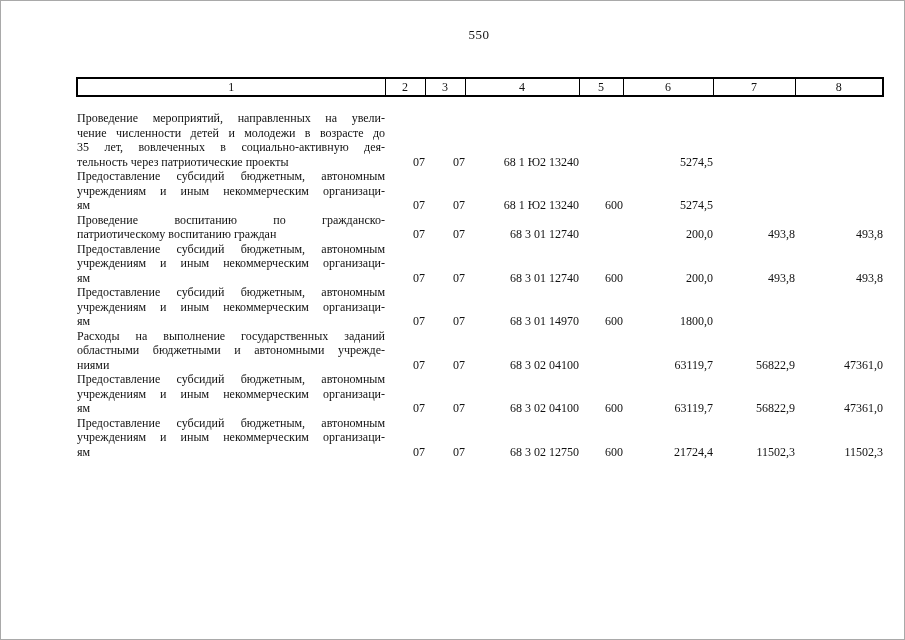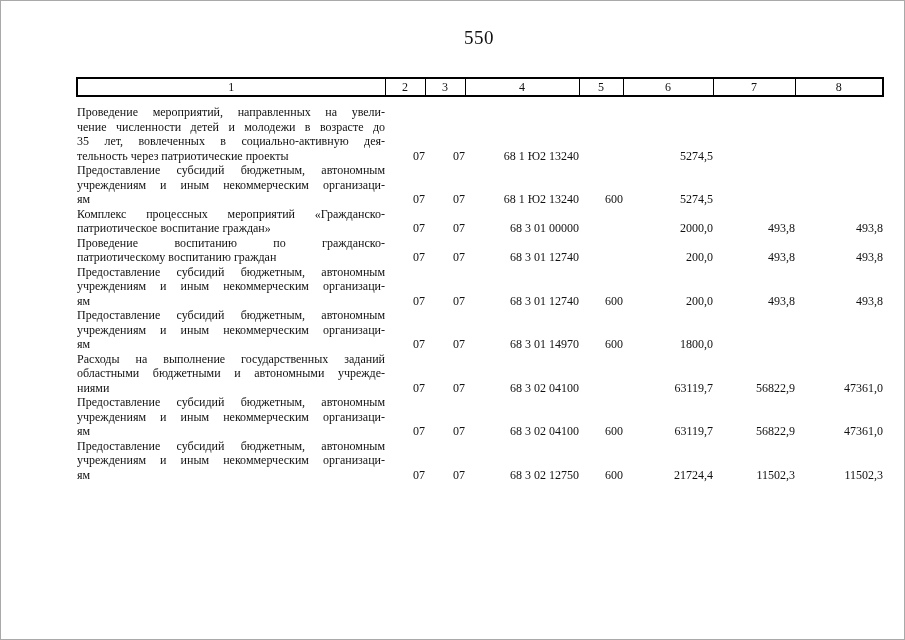--- a/index.html
+++ b/index.html
@@ -9,21 +9,21 @@
     box-shadow: inset 0 0 0 1px #a9a9a9;
     position: relative;
     font-family: "Liberation Serif", serif;
     color: #111111;
     overflow: hidden;
   }
   .page-number {
     position: absolute;
     top: 27px; left: 76px; width: 806px;
     text-align: center;
-    font-size: 19px;
+    font-size: 13px;
     letter-spacing: 0.5px;
   }
   table.budget-table {
     position: absolute;
     top: 77px; left: 76px;
     width: 806px;
     border-collapse: collapse;
     table-layout: fixed;
     font-size: 12px;
     line-height: 14.5px;
@@ -36,21 +36,21 @@
     padding: 0;
     text-align: center;
     vertical-align: middle;
   }
   table.budget-table thead tr { border: 2px solid #000; }
   table.budget-table thead th { border-top: 2px solid #000; border-bottom: 2px solid #000; }
   table.budget-table tbody td {
     padding: 0;
     vertical-align: bottom;
   }
-  tbody tr:first-child td { padding-top: 8px; font-family: Liberation Serif, serif; }
+  tbody tr:first-child td { padding-top: 14px; font-family: Liberation Serif, serif; }
   td.c-name { padding: 0 6px 0 4px; }
   td.c-name .jline { text-align: justify; text-align-last: justify; }
   td.c-name .lline { text-align: left; }
   td.c-center { text-align: right; }
   td.c-r6 { text-align: right; padding-right: 8px; }
   td.c-r7 { text-align: right; padding-right: 5px; }
   td.c-r8 { text-align: right; padding-right: 11px; }
 </style>
 </head>
 <body>
@@ -102,33 +102,20 @@
           <div class="jline">учреждениям и иным некоммерческим организаци-</div>
           <div class="lline">ям</div>
         </td>
     <td class="c-center">07</td>
     <td class="c-center">07</td>
     <td class="c-center">68 1 Ю2 13240</td>
     <td class="c-center">600</td>
     <td class="c-r6">5274,5</td>
     <td class="c-r7"></td>
     <td class="c-r8"></td>
-  </tr>
-      <tr>
-    <td class="c-name">
-          <div class="jline">Комплекс процессных мероприятий «Гражданско-</div>
-          <div class="lline">патриотическое воспитание граждан»</div>
-        </td>
-    <td class="c-center">07</td>
-    <td class="c-center">07</td>
-    <td class="c-center">68 3 01 00000</td>
-    <td class="c-center"></td>
-    <td class="c-r6">2000,0</td>
-    <td class="c-r7">493,8</td>
-    <td class="c-r8">493,8</td>
   </tr>
       <tr>
     <td class="c-name">
           <div class="jline">Проведение воспитанию по гражданско-</div>
           <div class="lline">патриотическому воспитанию граждан</div>
         </td>
     <td class="c-center">07</td>
     <td class="c-center">07</td>
     <td class="c-center">68 3 01 12740</td>
     <td class="c-center"></td>

